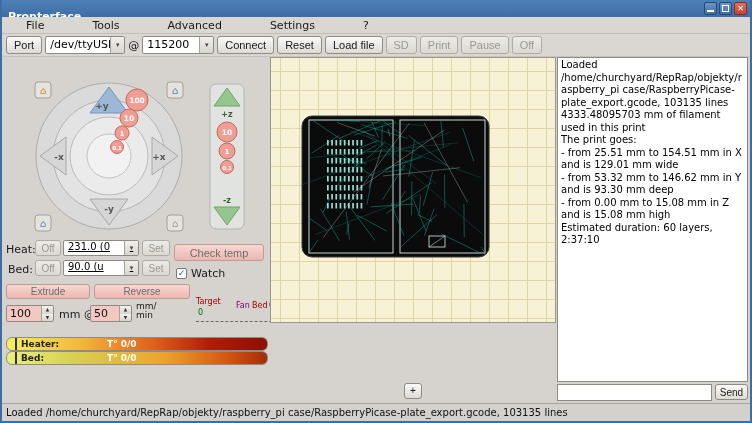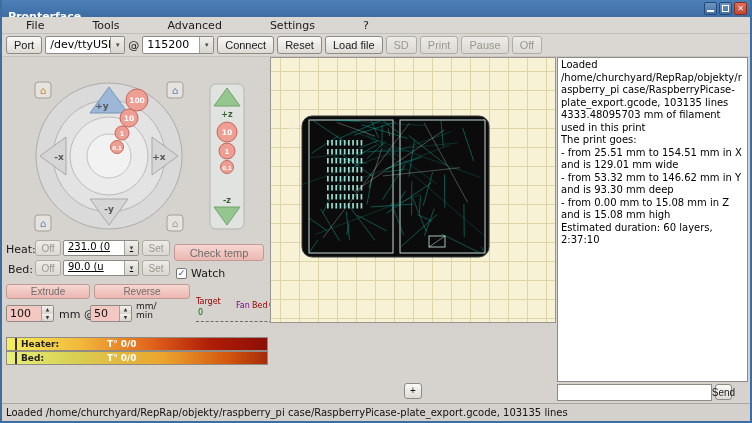--- a/index.html
+++ b/index.html
@@ -65,21 +65,21 @@
 
   .pos { position:absolute; }
 
   
   .minigraph { position:absolute; left:176px; top:232px; width:92px; height:44px;margin-left:16px; }
   .glbl { position:absolute; font-size:8px; line-height:8px; white-space:nowrap; }
   .gbase { position:absolute; left:2px; right:4px; top:32px; border-bottom:1px dashed #6a6a6a; }
 
   
   .gauge { position:absolute; left:4px; width:262px; height:14px; border:1px solid #8f8b85;
-           border-radius:0; overflow:hidden; }
+           border-radius:6px; overflow:hidden; }
   .gauge.heater { top:280px;
     background:linear-gradient(90deg,#f6ef5d 0%,#f2b93c 28%,#e2641c 55%,#b01d08 78%,#8d0f05 100%); }
   .gauge.bed { top:294px;
     background:linear-gradient(90deg,#e9f07b 0%,#d8d052 25%,#eca42e 60%,#d4560f 85%,#a52b08 100%); }
   .gauge-label { position:absolute; left:14px; top:1px; font-size:9px; font-weight:bold; color:#222; }
   .gauge-value { position:absolute; left:100px; top:1px; font-size:9px; font-weight:bold; color:#fff; }
   .gauge-marker { position:absolute; left:8px; top:0; width:2px; height:12px; background:#333; }
 
   
   .cbwrap { position:absolute; left:174px; top:210px; display:flex; align-items:center; gap:4px; }
@@ -95,21 +95,21 @@
              line-height:12px; }
 
   
   .rightpanel { position:absolute; left:555px; top:57px; width:191px; height:344px; }
   .log { position:absolute; left:0; top:0; width:191px; height:325px; background:#fff;
          border:1px solid #8e8a84; padding:1px 3px; font-size:10px; line-height:12.5px;
          color:#000; white-space:pre-wrap; overflow-wrap:break-word; overflow:hidden; }
   .sendrow { position:absolute; left:0; top:327px; width:191px; height:17px; }
   .sendinput { position:absolute; left:0; top:0; width:155px; height:17px; border:1px solid #8e8a84;
                font:11px "DejaVu Sans",sans-serif; padding:0 3px; background:#fff; outline:none; }
-  .sendbtn { position:absolute; left:158px; top:0; width:17px; height:17px; }
+  .sendbtn { position:absolute; left:158px; top:0; width:33px; height:17px; }
 
   
   .statusbar { position:absolute; left:0; top:403px; width:748px; height:18px; background:#d4d1cc;
                border-top:1px solid #a8a5a0; font-size:10px; line-height:17px; padding-left:4px;
                color:#111; white-space:nowrap; overflow:hidden; }
 
   
   .axislbl  { font:bold 9px "DejaVu Sans",sans-serif; fill:#565656; text-anchor:middle; }
   .zlbl     { font:bold 8px "DejaVu Sans",sans-serif; fill:#3c5c38; text-anchor:middle; }
   .badgetxt { fill:#fff; font-family:"DejaVu Sans",sans-serif; font-weight:bold; text-anchor:middle; }

